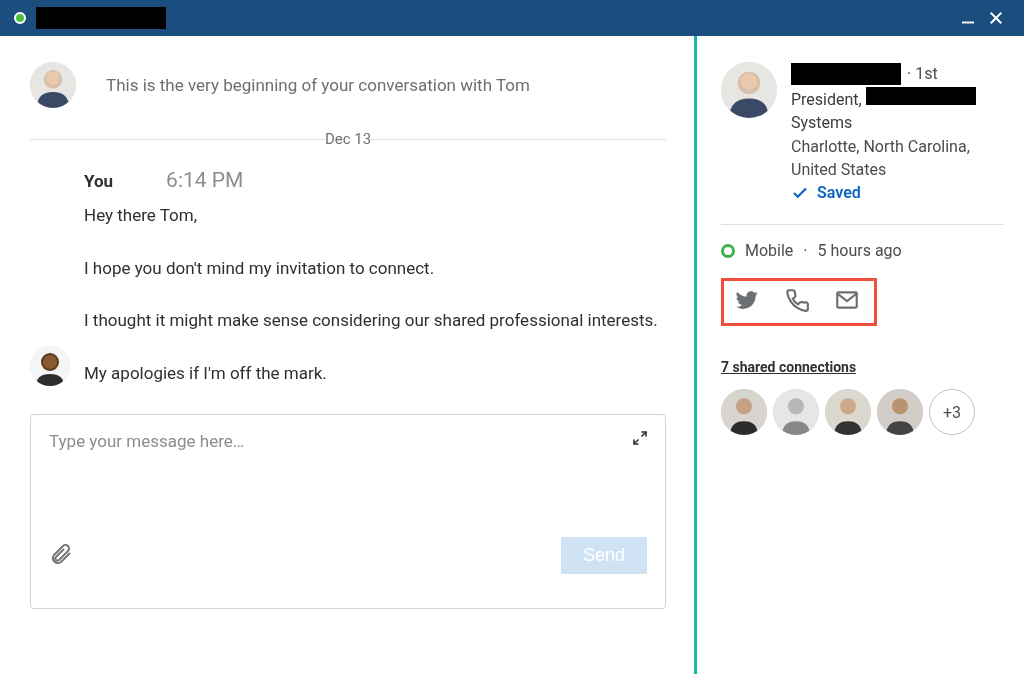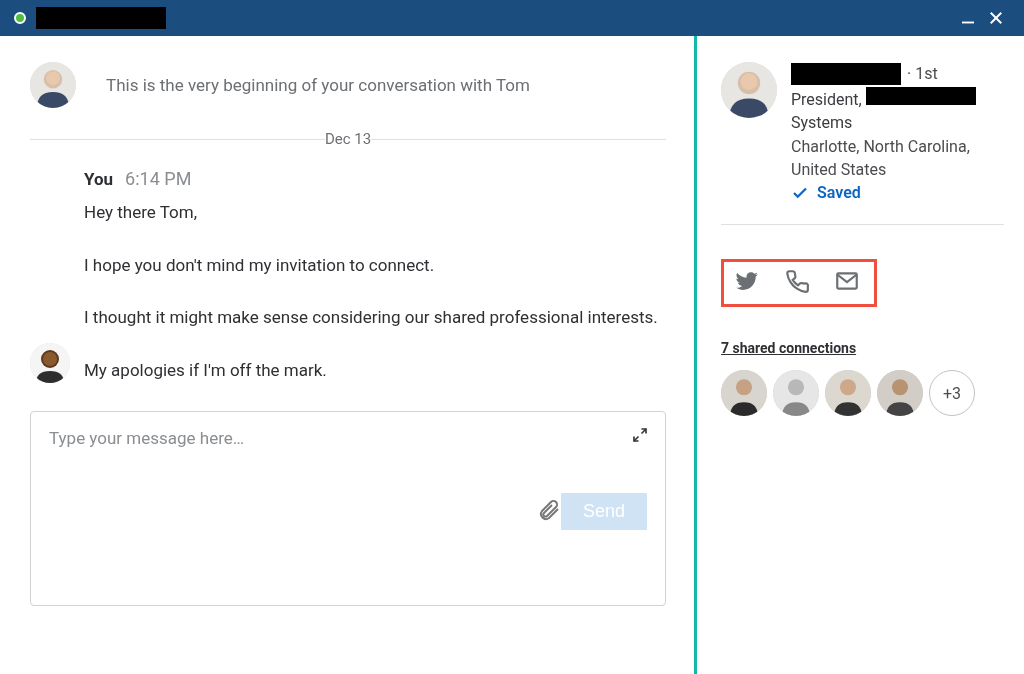--- a/index.html
+++ b/index.html
@@ -23,24 +23,24 @@
 
   .date-sep { display:flex; align-items:center; margin: 22px 0 18px; }
   .date-sep .line { flex:1; height:1px; background:#e0e0e0; }
   .date-sep .lbl { color:#6c6f73; font-size:15px; }
 
   .msg { display:flex; gap:14px;align-items:flex-end; }
   .msg .avatar.sm { width:40px; height:40px; }
   .msg-body { flex:1; padding-top:2px; }
   .msg-head { display:flex; align-items:baseline; gap:12px; margin-bottom:10px; }
   .msg-head .author { font-weight:700; color:#2e3033; font-size:17px; }
-  .msg-head .time { color:#8a8d91; font-size:18px; }
+  .msg-head .time { color:#8a8d91; font-size:21px;margin-left:41px; }
   .msg-text { color:#2e3033; font-size:17px; line-height:1.55; white-space:pre-wrap; }
 
-  .composer { margin-top:28px; border:1px solid #d0d3d6; border-radius:4px; padding:16px 18px 10px; display:flex; flex-direction:row; gap:36px; position:relative; min-height:195px; }
+  .composer { margin-top:28px; border:1px solid #d0d3d6; border-radius:4px; padding:16px 18px 10px; display:flex; flex-direction:column; gap:36px; position:relative; min-height:195px; }
   .composer textarea { border:none; outline:none; resize:none; width:100%; font-family:inherit; font-size:17px; color:#333; height:70px; }
   .composer textarea::placeholder { color:#8a8d91; }
   .expand-icon { position:absolute; top:14px; right:16px; color:#555; cursor:pointer; }
   .expand-icon svg { width:18px; height:18px; }
   .composer-foot { display:flex; align-items:center; }
   .attach-icon { color:#777; cursor:pointer; }
   .attach-icon svg { width:24px; height:24px; stroke:#777; }
   .send-btn { margin-left:auto; background:#cfe3f5; color:#fff; font-size:18px; font-weight:500; padding:8px 22px; border:none; border-radius:1px; cursor:pointer; }
 
   .profile { display:flex; gap:14px; }
@@ -184,20 +184,26 @@
             <svg viewBox="0 0 24 24" fill="none" stroke="#0a66c2" stroke-width="3">
                 <polyline points="4 12 9 17 20 6"></polyline>
               </svg>
             <span>Saved</span>
           </div>
         </div>
       </div>
 
       <div class="side-sep"></div>
 
+      <div class="presence-row">
+        <span class="presence-dot"></span>
+        <span>Mobile</span>
+        <span>·</span>
+        <span>5 hours ago</span>
+      </div>
 
       <div class="contact-box">
         <span class="ic">
           <svg viewBox="0 0 24 24" fill="#6c6f73">
               <path d="M22 5.8c-.8.4-1.6.6-2.5.7.9-.5 1.6-1.4 1.9-2.4-.8.5-1.8.9-2.7 1.1C17.9 4.4 16.8 4 15.6 4c-2.3 0-4.1 1.8-4.1 4.1 0 .3 0 .6.1.9C8.1 8.8 5 7.1 2.9 4.6c-.4.6-.6 1.3-.6 2.1 0 1.4.7 2.7 1.8 3.4-.7 0-1.3-.2-1.9-.5v.1c0 2 1.4 3.6 3.3 4-.3.1-.7.1-1.1.1-.3 0-.5 0-.8-.1.5 1.6 2.1 2.8 3.9 2.8-1.4 1.1-3.2 1.8-5.2 1.8H2c1.8 1.2 4 1.9 6.3 1.9 7.5 0 11.7-6.3 11.7-11.7v-.5c.8-.6 1.5-1.3 2-2.2z"></path>
             </svg>
         </span>
         <span class="ic">
           <svg viewBox="0 0 24 24" fill="none" stroke="#6c6f73" stroke-width="2">
               <path d="M22 17v3a2 2 0 0 1-2 2 19 19 0 0 1-8-3 19 19 0 0 1-6-6 19 19 0 0 1-3-8 2 2 0 0 1 2-2h3a2 2 0 0 1 2 1.7l.5 3a2 2 0 0 1-.5 1.7L8 11a16 16 0 0 0 5 5l1.6-1.6a2 2 0 0 1 1.7-.5l3 .5A2 2 0 0 1 22 17z"></path>

